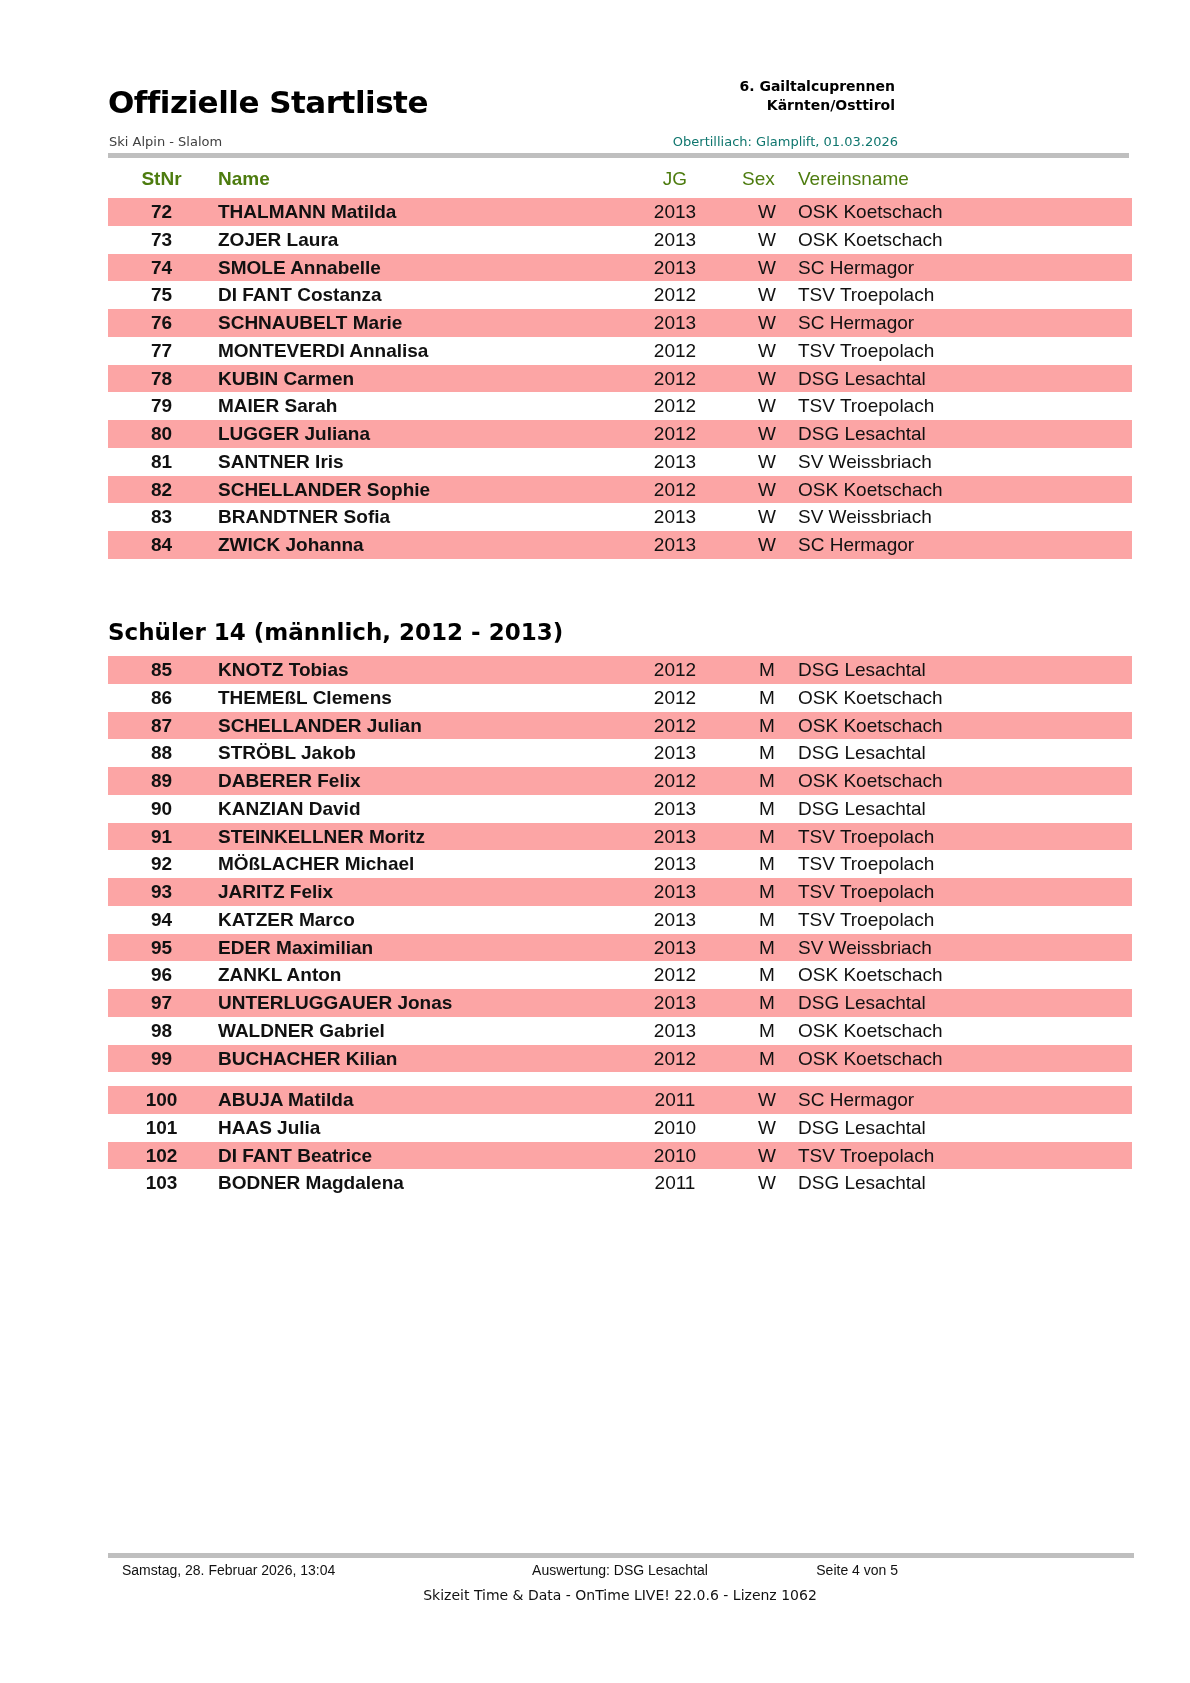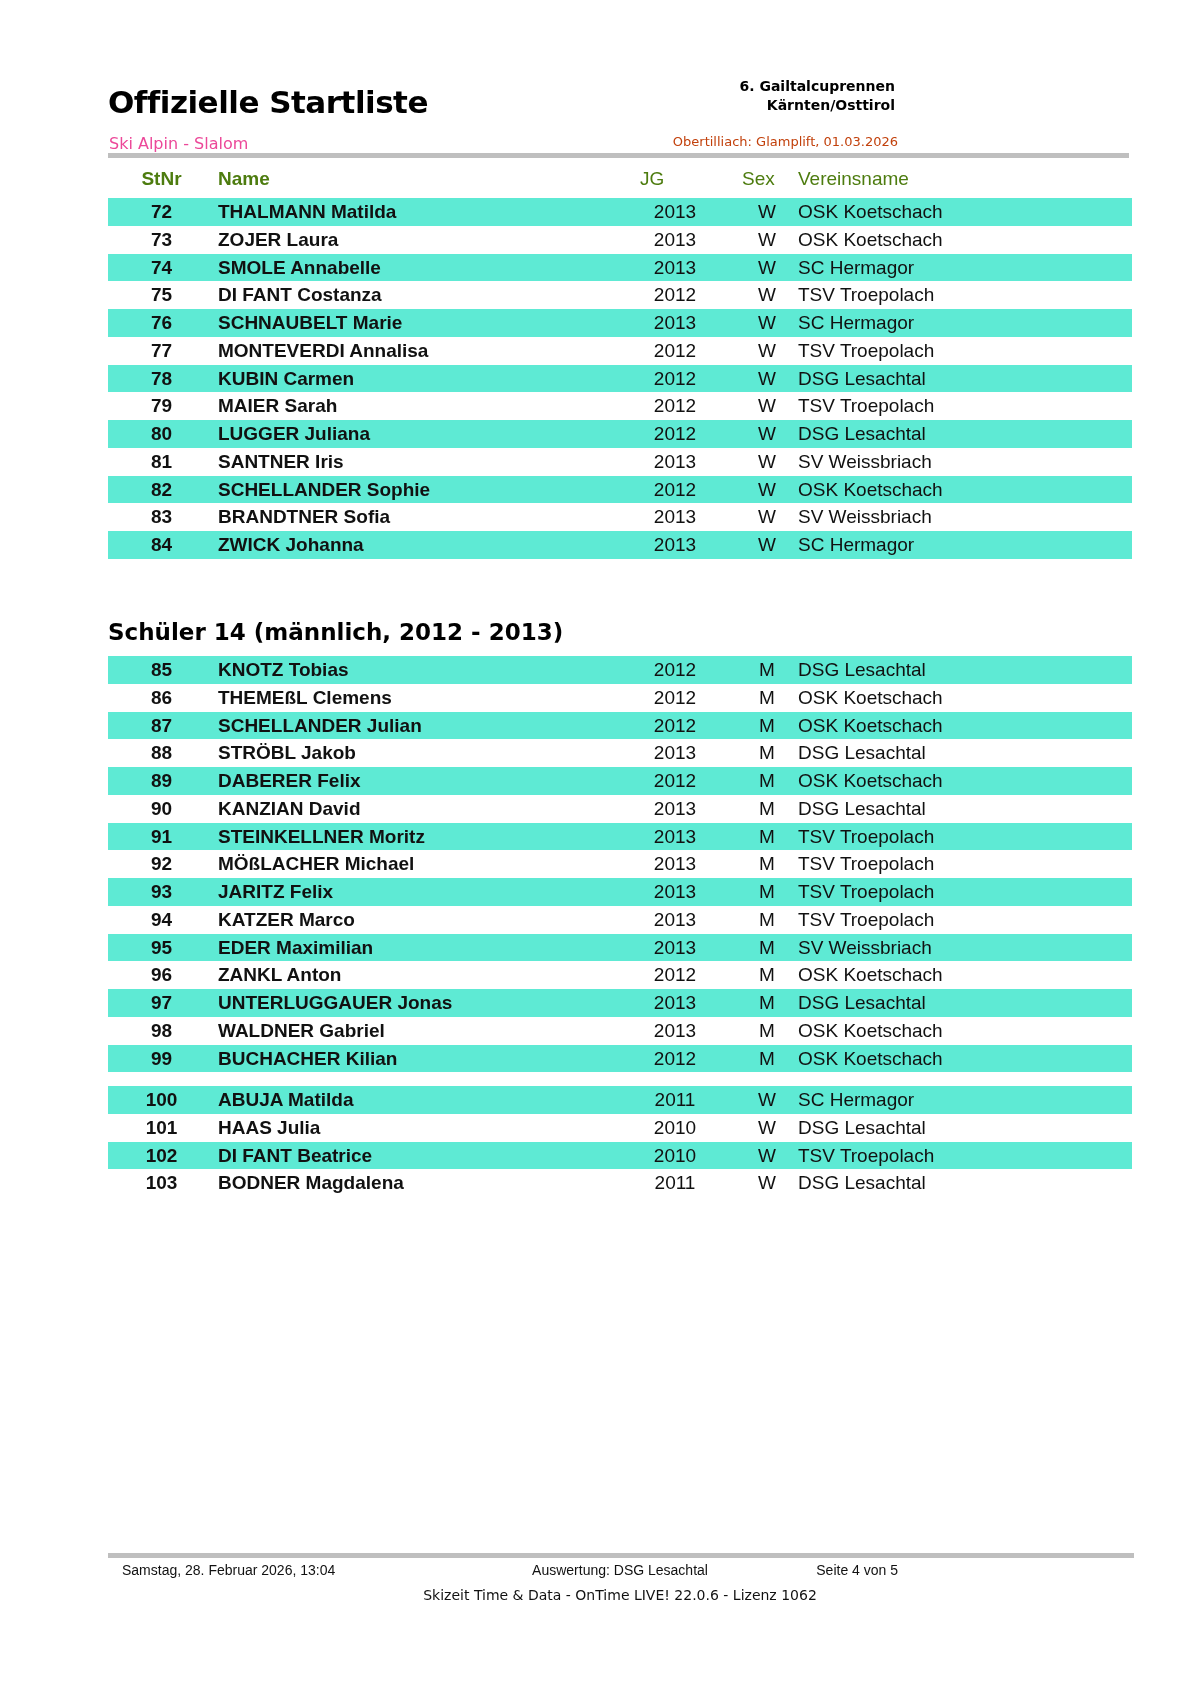--- a/index.html
+++ b/index.html
@@ -1,35 +1,35 @@
 <!DOCTYPE html>
 <html><head>
 <meta charset="utf-8">
 <style>
   html, body { margin: 0; padding: 0; background: #ffffff; }
   body { width: 1190px; height: 1683px; position: relative; overflow: hidden; color: #111; }
   .page { position: absolute; left: 0; top: 0; width: 955px; height: 1683px; }
 
   .title { position: absolute; left: 108px; top: 84px; font-family: "DejaVu Sans", sans-serif; font-weight: bold; font-size: 31px; letter-spacing: -0.5px; color: #000; }
-  .subtitle { position: absolute; left: 109px; top: 134px; font-family: "DejaVu Sans", sans-serif; font-size: 16px; color: #ec4899; }
+  .subtitle { position: absolute; left: 109px; top: 134px; font-family: "DejaVu Sans", sans-serif; font-size: 13px; color: #404040; }
   .event { position: absolute; right: 60px; top: 77px; text-align: right; font-family: "DejaVu Sans", sans-serif; font-weight: bold; font-size: 14px; line-height: 19px; color: #000; }
-  .venue { position: absolute; right: 57px; top: 134px; font-family: "DejaVu Sans", sans-serif; font-size: 13px; color: #c2410c; }
+  .venue { position: absolute; right: 57px; top: 134px; font-family: "DejaVu Sans", sans-serif; font-size: 13px; color: #0f766e; }
   .header-rule { position: absolute; left: 108px; top: 153px; width: 1021px; height: 5px; background: #bfbfbf; }
 
   .colhead { position: absolute; top: 168px; height: 24px; font-family: "Liberation Sans", sans-serif; font-size: 19px; color: #4d7c0f; }
   .ch-stnr { left: 108px; width: 107px; text-align: center; font-weight: bold; }
   .ch-name { left: 218px; font-weight: bold; }
-  .ch-jg { left: 640px; width: 70px; text-align: left; }
+  .ch-jg { left: 640px; width: 70px; text-align: center; }
   .ch-sex { left: 742px; }
   .ch-club { left: 798px; }
 
   .section { position: absolute; left: 108px; width: 1024px; }
   .section-title { height: 40px; font-family: "DejaVu Sans", sans-serif; font-weight: bold; font-size: 23px; color: #000; line-height: 32px; }
   .row { position: relative; height: 27.75px; font-family: "Liberation Sans", sans-serif; font-size: 19px; line-height: 27.75px; color: #111; }
-  .row.shaded { background: #5eead4; }
+  .row.shaded { background: #fca5a5; }
   .row span { position: absolute; top: 0; white-space: nowrap; }
   .c-stnr { left: 0; width: 107px; text-align: center; font-weight: bold; }
   .c-name { left: 110px; font-weight: bold; }
   .c-jg { left: 532px; width: 70px; text-align: center; }
   .c-sex { left: 644px; width: 30px; text-align: center; }
   .c-club { left: 690px; }
 
   .footer-rule { position: absolute; left: 108px; top: 1553px; width: 1026px; height: 5px; background: #bfbfbf; }
   .footer { position: absolute; top: 1562px; font-family: "Liberation Sans", sans-serif; font-size: 14px; color: #111; }
   .f-left { left: 122px; }

